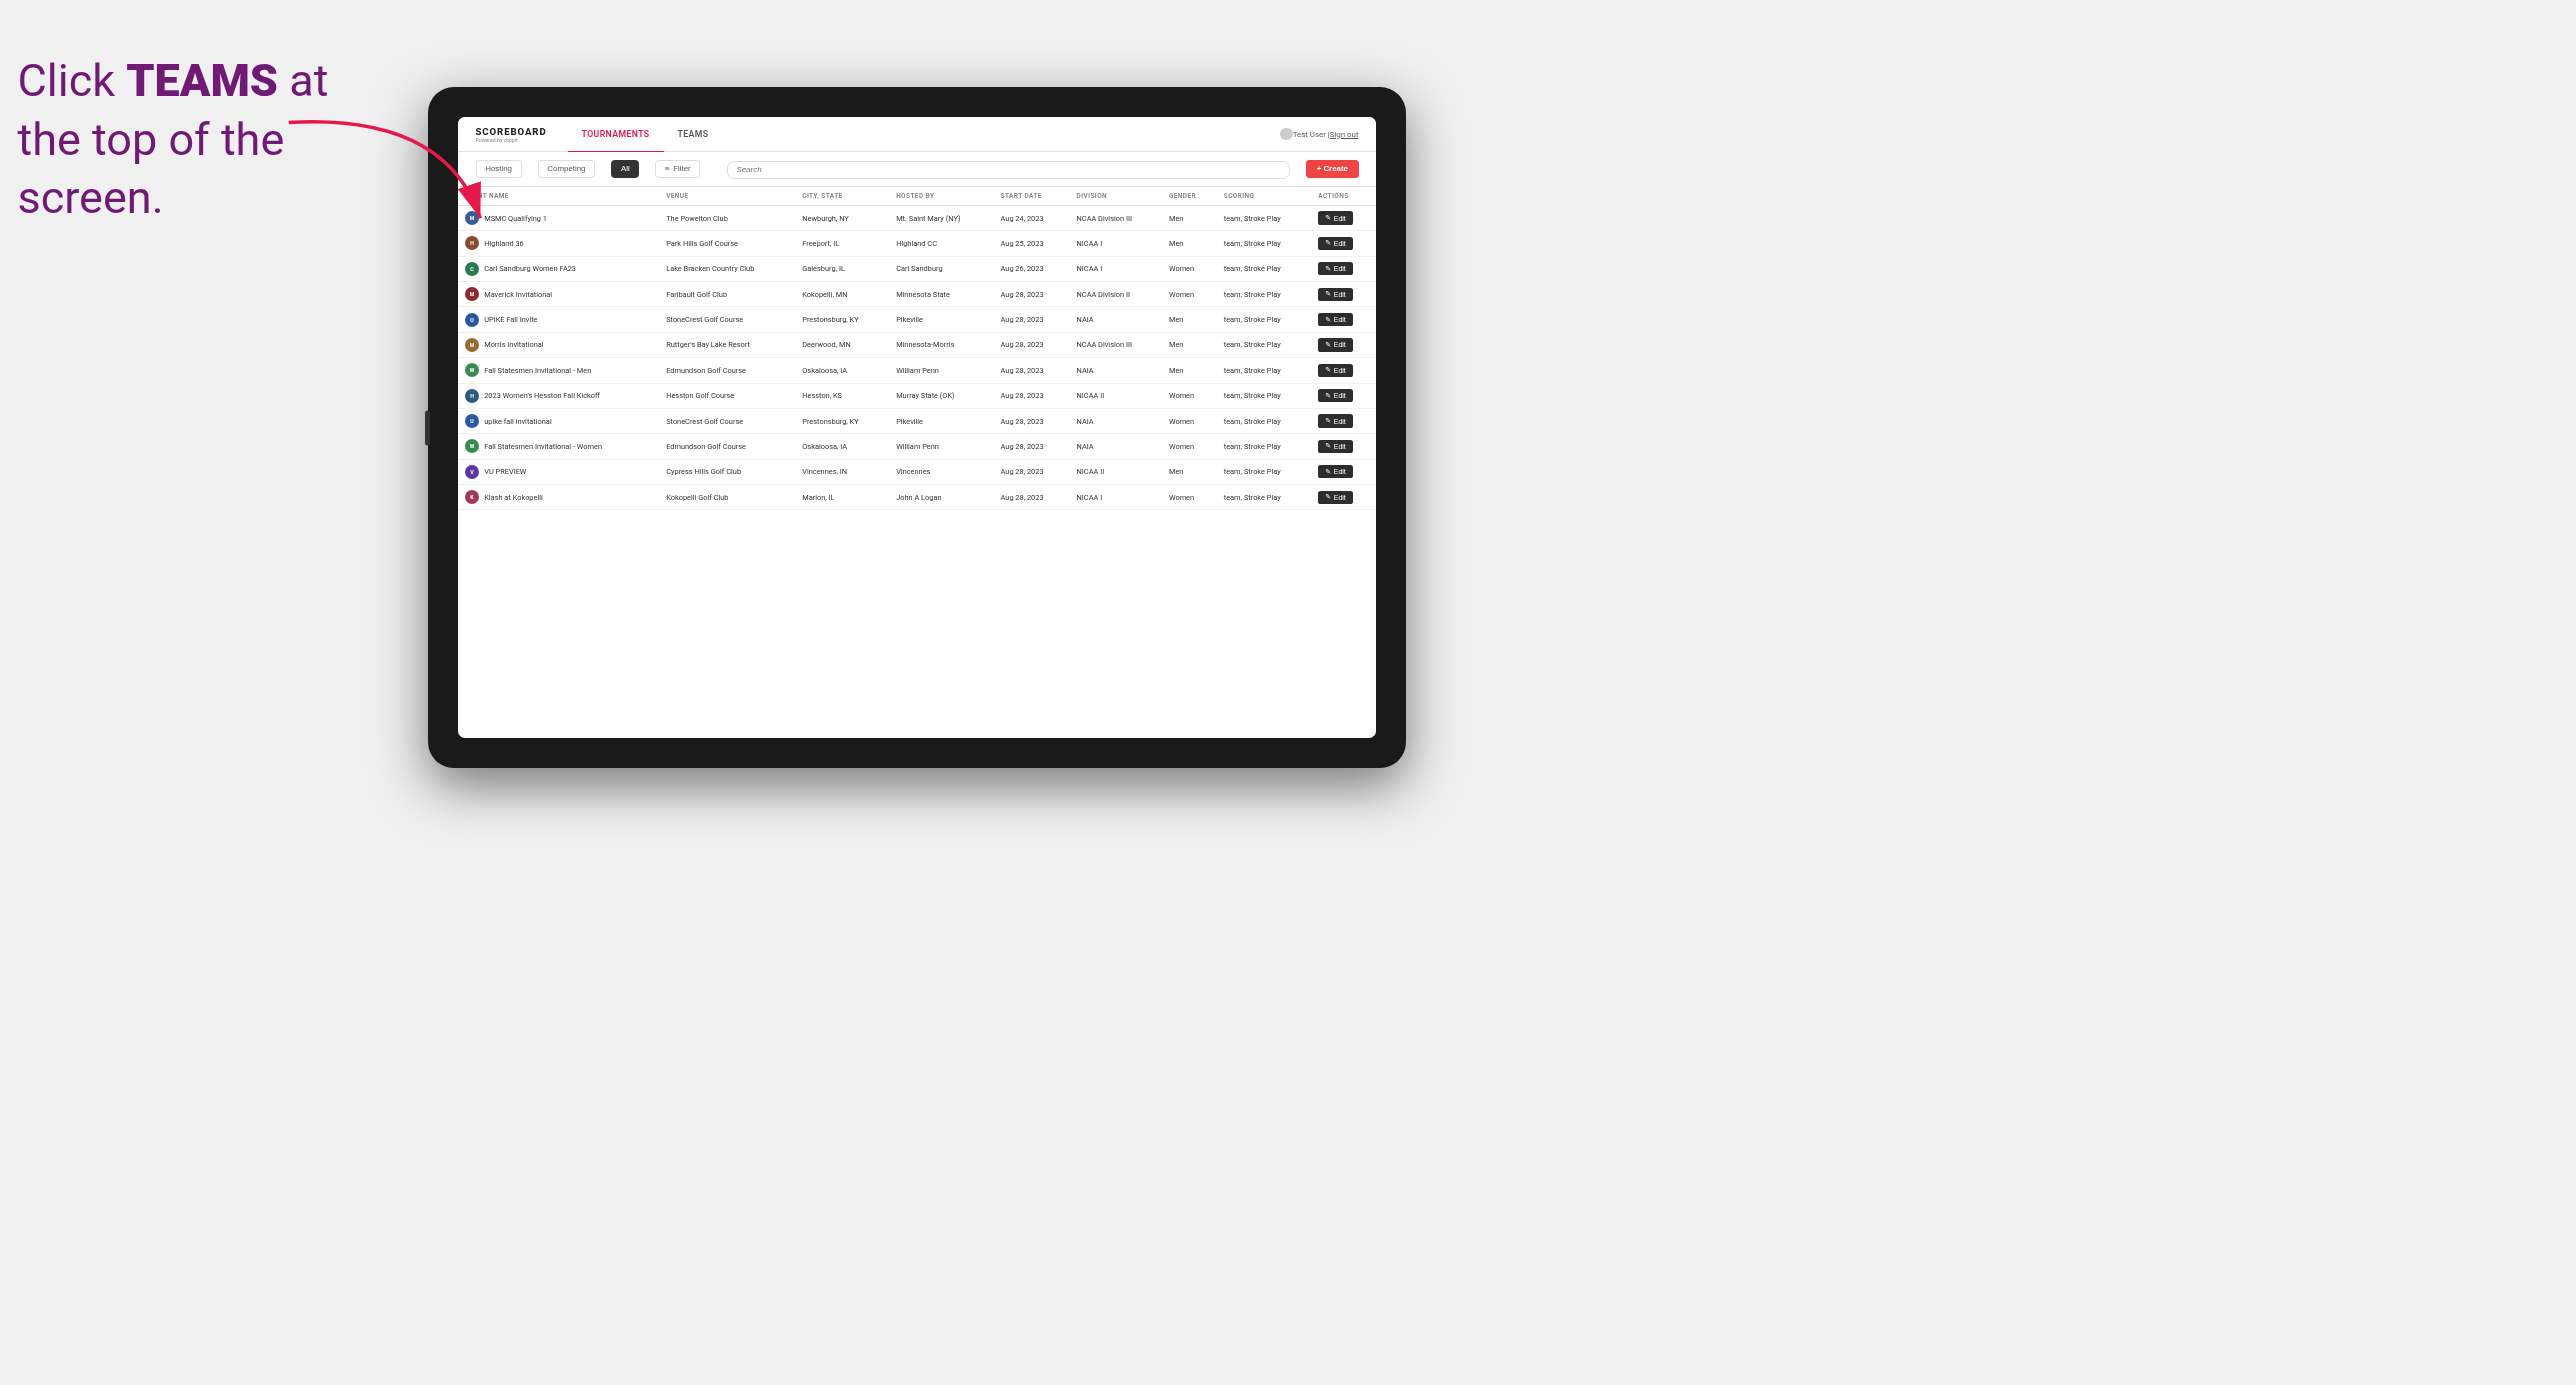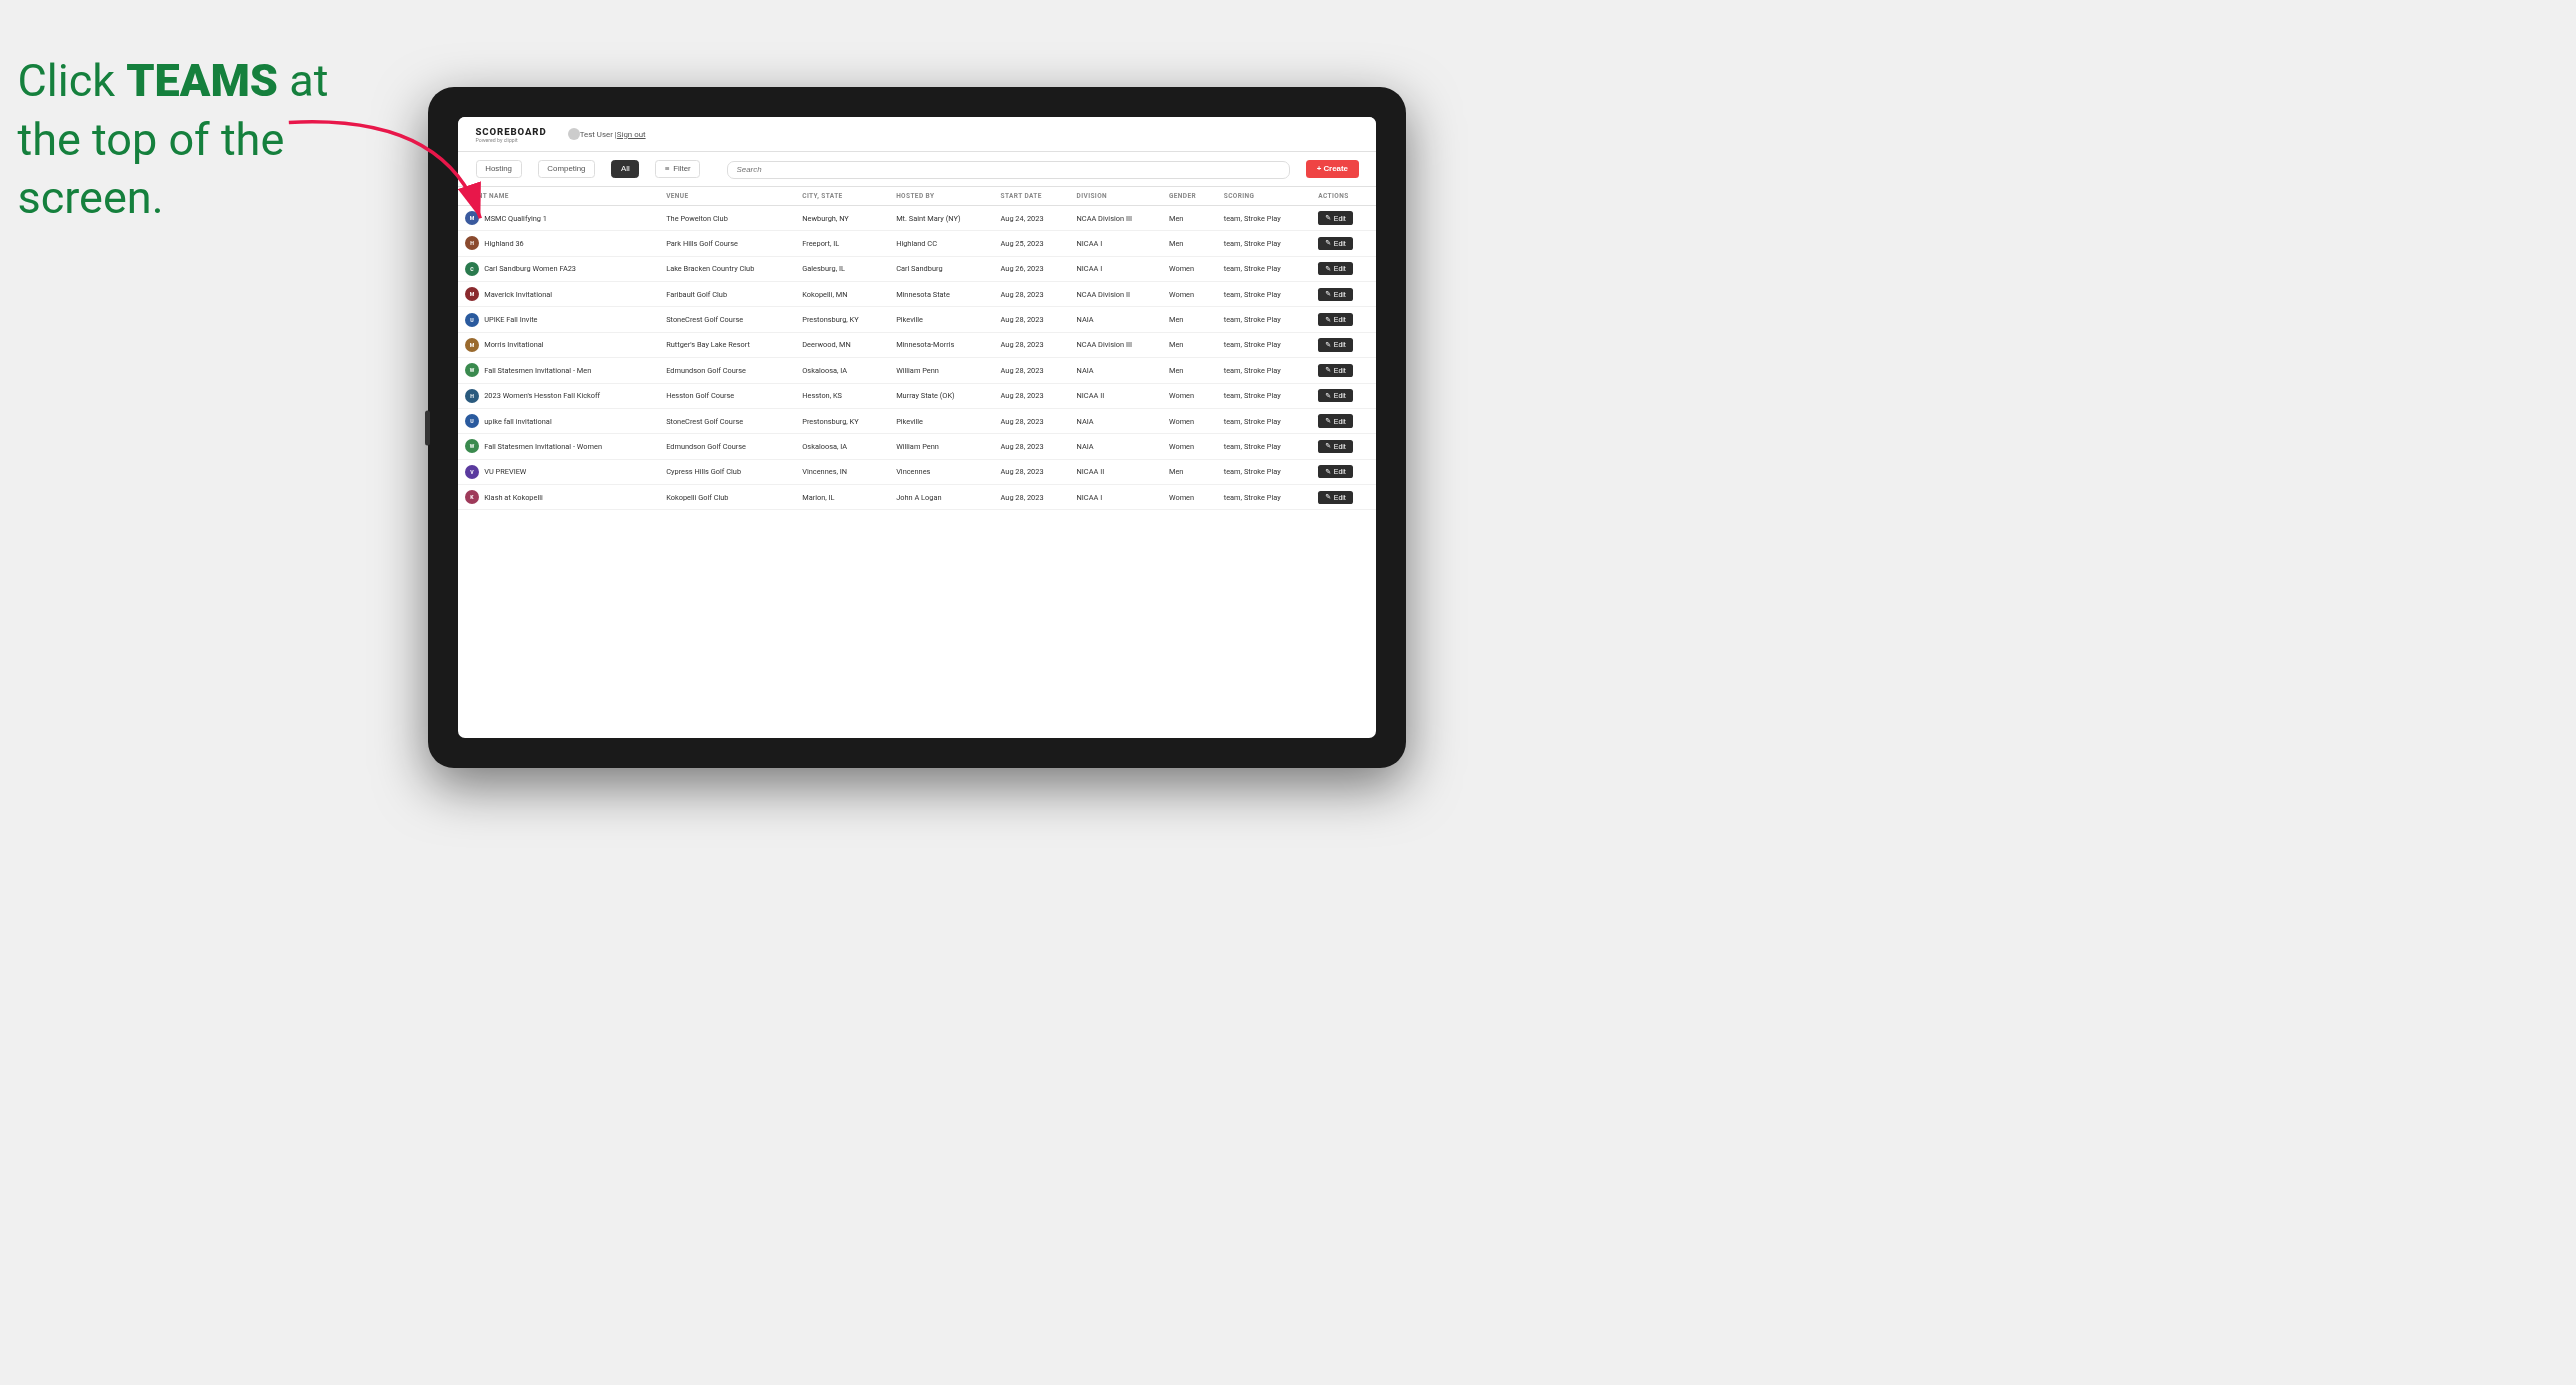--- a/index.html
+++ b/index.html
@@ -12,21 +12,21 @@
       overflow: hidden;
     }
 
     
     .instruction-text {
       position: absolute;
       top: 52px;
       left: 17.5px;
       font-size: 45px;
       line-height: 1.3;
-      color: #15803d;
+      color: #701a75;
       z-index: 10;
       max-width: 332px;
     }
     .instruction-text strong {
       font-weight: 900;
     }
 
     
     .arrow-container {
       position: absolute;
@@ -305,20 +305,28 @@
 </svg>
 
 <div class="tablet-frame">
   <div class="side-handle"></div>
   <div class="tablet-screen">
 
     <nav class="top-nav">
       <div class="logo-area">
         <span class="logo-text">SCOREBOARD</span>
         <span class="logo-sub">Powered by clippit</span>
+      </div>
+      <div class="nav-tabs">
+        <div class="nav-tab active">
+          <span>TOURNAMENTS</span>
+        </div>
+        <div class="nav-tab">
+          <span>TEAMS</span>
+        </div>
       </div>
       <div class="nav-right">
         <div class="gear-icon"></div>
         <span>Test User |</span>
         <span style="cursor:pointer;text-decoration:underline;">Sign out</span>
       </div>
     </nav>
 
     <div class="toolbar">
       <button class="filter-btn">Hosting</button>

